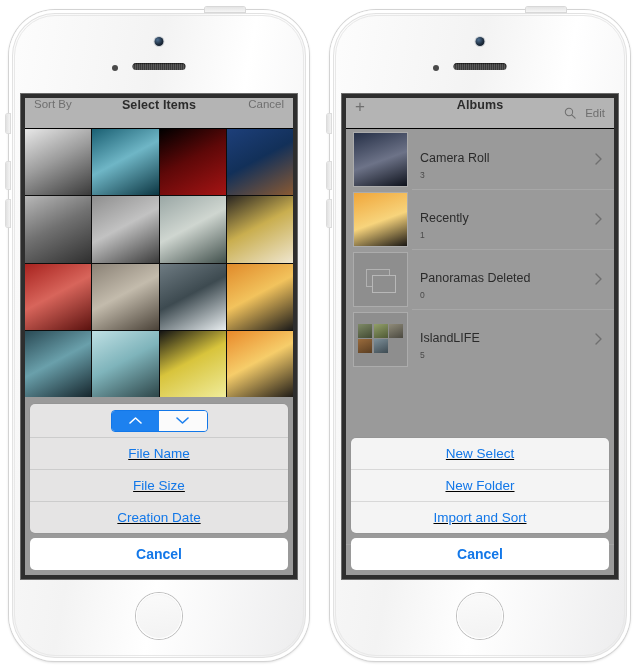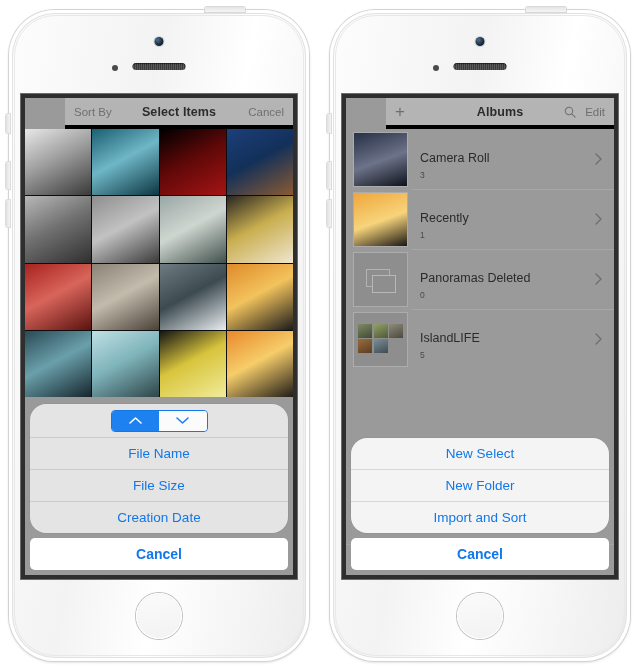--- a/index.html
+++ b/index.html
@@ -80,24 +80,23 @@
   
   .screen{
     position:absolute;left:16px;top:88px;width:268px;height:477px;
     background:#9a9a9a;overflow:hidden;
     box-shadow:0 0 0 4px #2e2e2e, 0 0 0 5px #6d6d6d;
   }
 
   
   .navbar{
     position:relative;height:31px;background:#b4b4b4;
-    display:flex;align-items:center;justify-content:space-between;
+    display:flex;justify-content:space-between;
     padding:0 9px;box-sizing:border-box;
-    border-bottom:4px solid #000000;
-    margin-left:40px;
+    border-bottom:1px solid #000000;
   }
   .nav-title{
     position:absolute;left:0;right:0;text-align:center;
     font-size:12.5px;font-weight:bold;color:#2c2c2c;letter-spacing:.1px;
     pointer-events:none;
   }
   .nav-btn{font-size:11.5px;color:#6f6f6f;position:relative;z-index:2;}
   .nav-right{display:flex;align-items:center;gap:9px;position:relative;z-index:2;}
   .plus{font-size:17px;color:#6f6f6f;line-height:1;position:relative;z-index:2;}
   .search-ic{width:12px;height:12px;display:block;}
@@ -148,23 +147,24 @@
   }
   .tabbar div{flex:1;text-align:center;font-size:8.5px;color:#8b8b8b;}
 
   
   .dim{position:absolute;inset:0;background:rgba(130,130,130,.0);}
   .sheet{
     position:absolute;left:5px;right:5px;bottom:5px;
     display:flex;flex-direction:column;gap:5px;
   }
   .sheet-group{
-    border-radius:16px;overflow:hidden;
+    border-radius:5px;overflow:hidden;
     background:rgba(255,255,255,.80);
     box-shadow:0 0 0 .5px rgba(0,0,0,.06);
+    text-decoration:underline;
   }
   .sheet-item{
     height:31px;display:flex;align-items:center;justify-content:center;
     font-size:13.5px;color:#1277e8;
     border-bottom:1px solid rgba(120,120,120,.22);
     background:transparent;
   }
   .sheet-item:last-child{border-bottom:none;text-align:right;}
   .sheet-cancel{
     height:32px;border-radius:5px;background:#ffffff;

